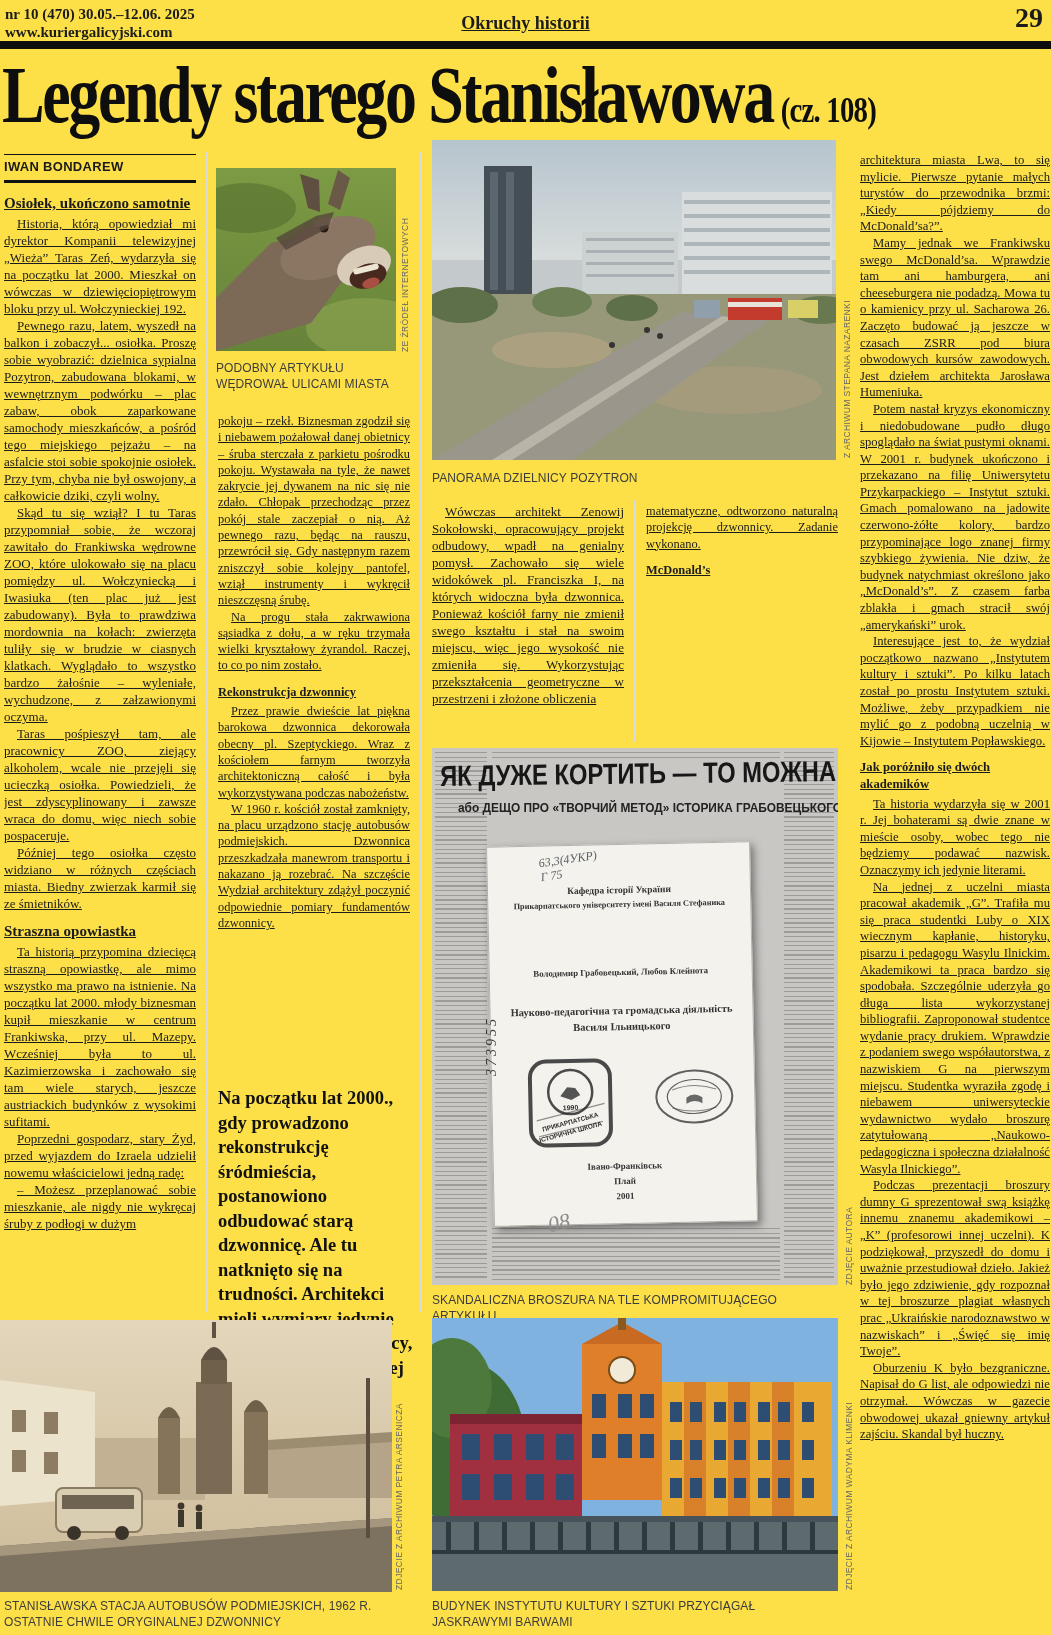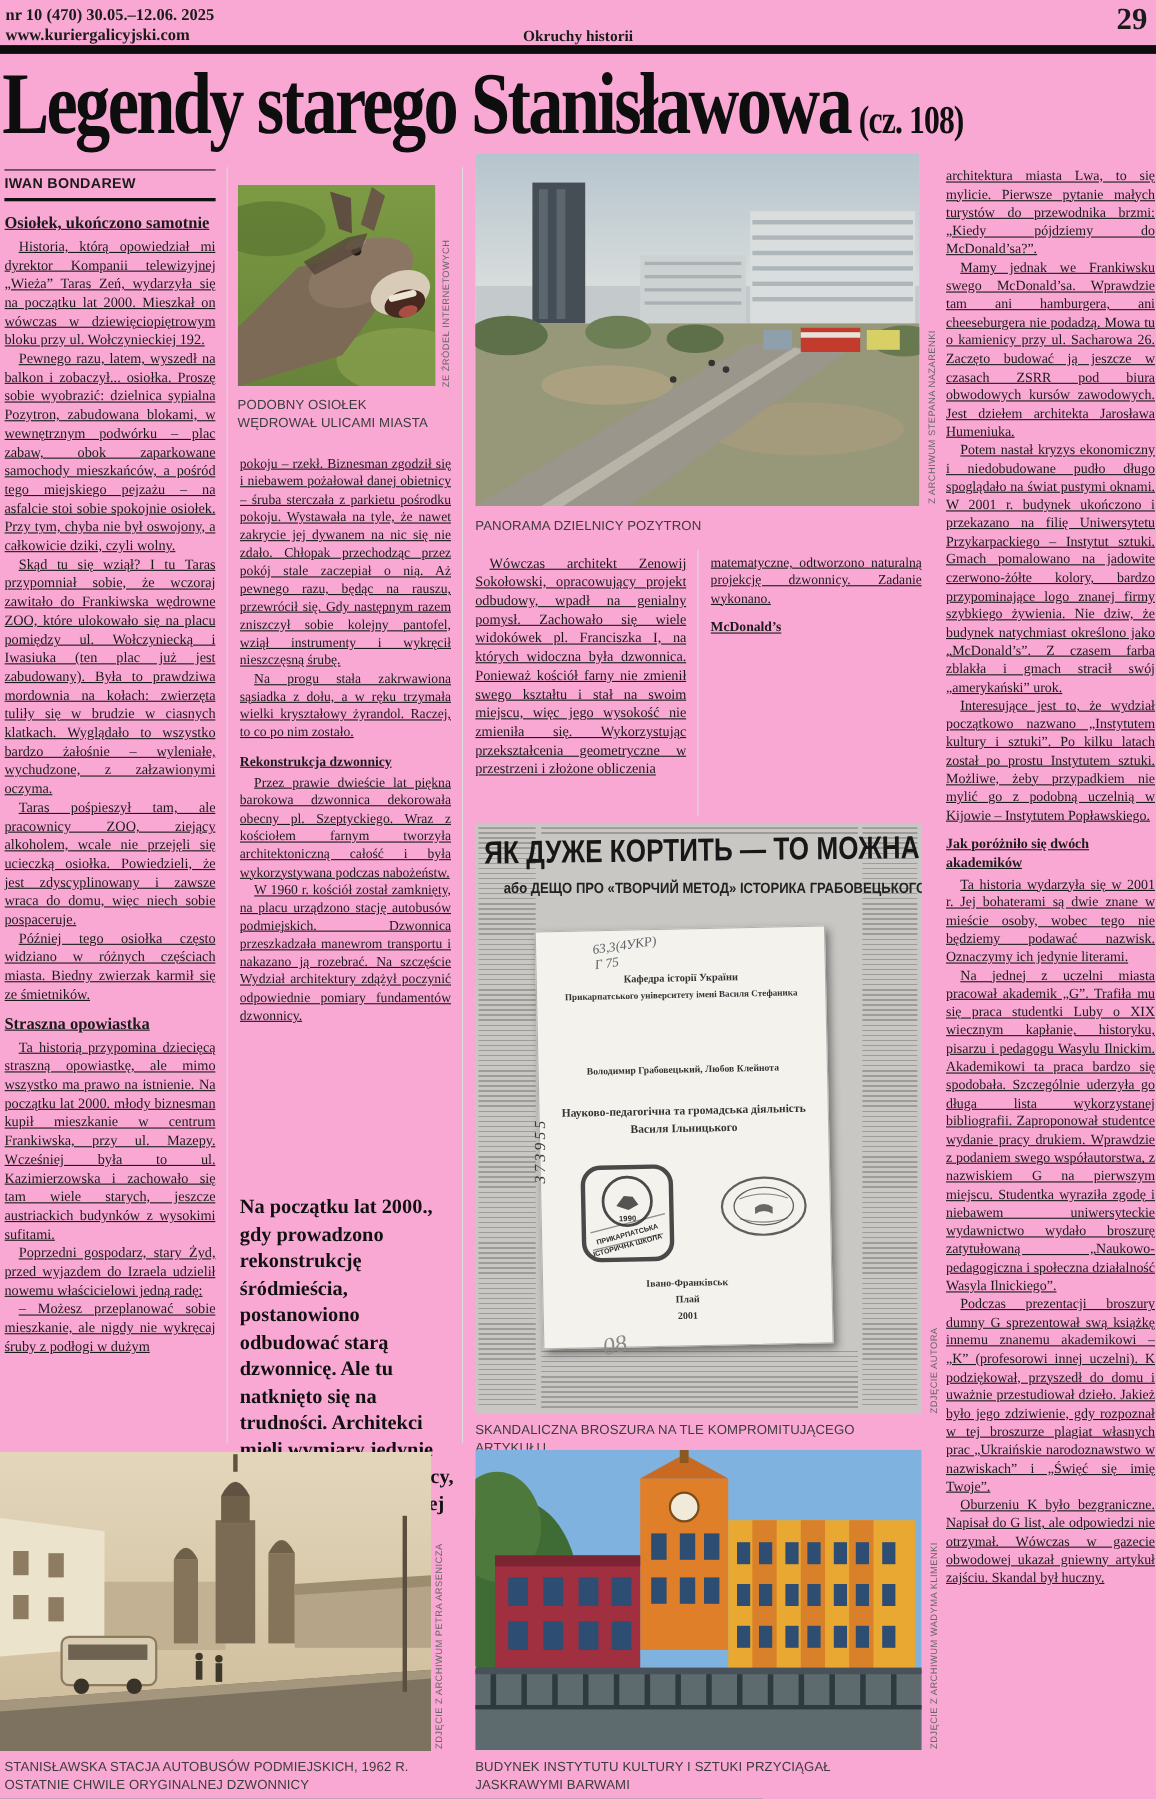--- a/index.html
+++ b/index.html
@@ -1,20 +1,20 @@
 <!DOCTYPE html>
 <html><head>
 <meta charset="utf-8">
 <style>
   html,body{margin:0;padding:0;background:#9a9a9a;}
-  #page{position:relative;width:1051px;height:1635px;margin:0 auto;background:#f9a8d4;
+  #page{position:relative;width:1051px;height:1635px;margin:0 auto;background:#fde047;
         font-family:"Liberation Serif",serif;color:#1b1b1b;overflow:hidden;}
   
   .hdr-left{position:absolute;left:5px;top:5px;font-weight:700;font-size:15px;line-height:18px;}
-  .hdr-center{position:absolute;left:0;right:0;top:26px;text-align:center;font-weight:700;font-size:14px;}
+  .hdr-center{position:absolute;left:0;right:0;top:13px;text-align:center;font-weight:700;font-size:18px;text-decoration:underline;}
   .hdr-page{position:absolute;right:8px;top:2px;font-weight:700;font-size:28px;}
   .hdr-bar{position:absolute;left:0;top:41px;width:1051px;height:8px;background:#0d0d0d;}
   
   #title{position:absolute;left:2px;top:50px;white-space:nowrap;}
   #title .t-in{display:inline-block;transform:scaleX(.8);transform-origin:0 60%;
      font-weight:700;font-size:80px;letter-spacing:-3px;color:#0e0e0e;}
   #title .t-suffix{font-size:36px;font-weight:700;letter-spacing:-1px;margin-left:10px;}
   
   #byline{position:absolute;left:4px;top:154px;width:192px;
      border-top:1.5px solid #111;border-bottom:3px solid #111;
@@ -124,21 +124,21 @@
       <ellipse cx="148" cy="98" rx="28" ry="19" fill="#d8cbb8" transform="rotate(-22 148 98)"></ellipse>
       <ellipse cx="152" cy="108" rx="19" ry="12" fill="#47291f" transform="rotate(-18 152 108)"></ellipse>
       <rect x="137" y="98" width="26" height="6" rx="3" fill="#ece5d4" transform="rotate(-14 150 101)"></rect>
       <ellipse cx="155" cy="115" rx="9" ry="5" fill="#a84e42" transform="rotate(-18 155 115)"></ellipse>
       <circle cx="108" cy="60" r="4.5" fill="#231a12"></circle>
       <ellipse cx="107" cy="54" rx="10" ry="4" fill="#a3927e" transform="rotate(-20 107 54)"></ellipse>
       <polygon points="60,70 100,48 118,44 112,60 70,82" fill="#55463a" opacity=".8"></polygon>
     </svg>
   </div>
   <div class="credit-v" style="left:400px;top:172px;height:180px;">ZE ŹRÓDEŁ INTERNETOWYCH</div>
-  <div class="caption" style="left:216px;top:360px;width:176px;">PODOBNY OSIOŁEK WĘDROWAŁ ULICAMI MIASTA</div>
+  <div class="caption" style="left:216px;top:360px;width:176px;">PODOBNY ARTYKUŁU WĘDROWAŁ ULICAMI MIASTA</div>
 
   <div class="coltext c-sm" style="left:218px;top:413px;width:192px;height:668px;">
       <div class="fl pn">pokoju – rzekł. Biznesman zgodził się i niebawem pożałował danej obietnicy – śruba sterczała z parkietu pośrodku pokoju. Wystawała na tyle, że nawet zakrycie jej dywanem na nic się nie zdało. Chłopak przechodząc przez pokój stale zaczepiał o nią. Aż pewnego razu, będąc na rauszu, przewrócił się. Gdy następnym razem zniszczył sobie kolejny pantofel, wziął instrumenty i wykręcił nieszczęsną śrubę.</div>
       <div class="fl p">Na progu stała zakrwawiona sąsiadka z dołu, a w ręku trzymała wielki kryształowy żyrandol. Raczej, to co po nim zostało.</div>
       <div class="fl h">Rekonstrukcja dzwonnicy</div>
       <div class="fl p">Przez prawie dwieście lat piękna barokowa dzwonnica dekorowała obecny pl. Szeptyckiego. Wraz z kościołem farnym tworzyła architektoniczną całość i była wykorzystywana podczas nabożeństw.</div>
       <div class="fl p">W 1960 r. kościół został zamknięty, na placu urządzono stację autobusów podmiejskich. Dzwonnica przeszkadzała manewrom transportu i nakazano ją rozebrać. Na szczęście Wydział architektury zdążył poczynić odpowiednie pomiary fundamentów dzwonnicy.</div>
     </div>
   <div id="pullquote">Na początku lat 2000., gdy prowadzono rekonstrukcję śródmieścia, postanowiono odbudować starą dzwonnicę. Ale tu natknięto się na trudności. Architekci mieli wymiary jedynie podmurówki dzwonnicy, a nikt nie wymierzył jej wysokości.</div>
 

